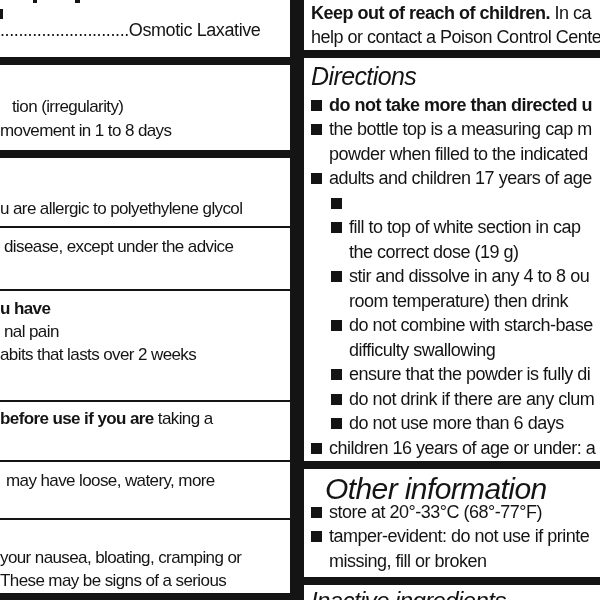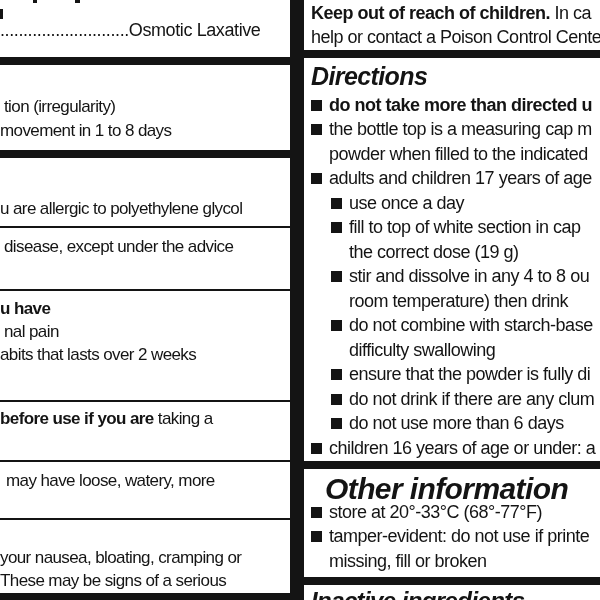--- a/index.html
+++ b/index.html
@@ -8,21 +8,21 @@
     font-family:"Liberation Sans",sans-serif;color:#141414;
   }
   .page{position:absolute;top:0;left:0;width:600px;height:600px;overflow:hidden;background:#fff;}
   .ln{position:absolute;white-space:nowrap;line-height:1.12;}
   
   .lft{font-size:17px;letter-spacing:-0.6px;}
   .purpose{font-size:18px;letter-spacing:-0.4px;}
   
   .rgt{font-size:18px;letter-spacing:-0.5px;}
   .b{font-weight:bold;}
-  .heading{font-size:25px;font-weight:bold;font-style:italic;letter-spacing:-0.6px;}
+  .heading{font-size:25px;font-weight:normal;font-style:italic;letter-spacing:-0.6px;}
   .vbar{position:absolute;left:290px;top:0;width:14px;height:600px;background:#141414;}
   .hrule{position:absolute;background:#141414;}
   .hl{left:0;width:290px;}
   .hr-r{left:304px;width:296px;}
   .thick{height:8px;}
   .thin{height:2px;}
   .sq{display:inline-block;width:11px;height:11px;background:#141414;margin-right:7px;}
   .frag{position:absolute;background:#141414;}
 </style>
 </head>
@@ -32,21 +32,21 @@
 
   <div class="frag" style="left:0;top:9px;width:3px;height:10px"></div>
   <div class="frag" style="left:33px;top:0;width:4px;height:3px"></div>
   <div class="frag" style="left:75px;top:0;width:5px;height:3px"></div>
 
   <div>
     <div class="ln purpose" style="top:20px;left:0"><span>............................</span><span>Osmotic Laxative</span></div>
 
     <div class="hrule hl thick" style="top:57px"></div>
 
-    <div class="ln lft" style="top:97px;left:4px">tion (irregularity)</div>
+    <div class="ln lft" style="top:97px;left:12px">tion (irregularity)</div>
     <div class="ln lft" style="top:121px;left:0">movement in 1 to 8 days</div>
 
     <div class="hrule hl thick" style="top:150px"></div>
 
     <div class="ln lft" style="top:199px;left:0">u are allergic to polyethylene glycol</div>
 
     <div class="hrule hl thin" style="top:226px"></div>
 
     <div class="ln lft" style="top:237px;left:4px">disease, except under the advice</div>
 
@@ -79,21 +79,21 @@
     <div class="ln rgt" style="top:27px;left:311px">help or contact a Poison Control Cente</div>
 
     <div class="hrule hr-r thick" style="top:50px"></div>
 
     <div class="ln heading" style="top:62px;left:311px">Directions</div>
 
     <div class="ln rgt b" style="top:95px;left:311px"><span class="sq"></span><span>do not take more than directed u</span></div>
     <div class="ln rgt" style="top:119px;left:311px"><span class="sq"></span><span>the bottle top is a measuring cap m</span></div>
     <div class="ln rgt" style="top:144px;left:329px">powder when filled to the indicated</div>
     <div class="ln rgt" style="top:168px;left:311px"><span class="sq"></span><span>adults and children 17 years of age</span></div>
-    <div class="ln rgt" style="top:193px;left:331px"><span class="sq"></span><span>use once a day</span></div>
+    <div class="ln rgt" style="top:193px;left:331px"><span class="sq"></span></div>
     <div class="ln rgt" style="top:217px;left:331px"><span class="sq"></span><span>fill to top of white section in cap</span></div>
     <div class="ln rgt" style="top:242px;left:349px">the correct dose (19 g)</div>
     <div class="ln rgt" style="top:266px;left:331px"><span class="sq"></span><span>stir and dissolve in any 4 to 8 ou</span></div>
     <div class="ln rgt" style="top:291px;left:349px">room temperature) then drink</div>
     <div class="ln rgt" style="top:315px;left:331px"><span class="sq"></span><span>do not combine with starch-base</span></div>
     <div class="ln rgt" style="top:340px;left:349px">difficulty swallowing</div>
     <div class="ln rgt" style="top:364px;left:331px"><span class="sq"></span><span>ensure that the powder is fully di</span></div>
     <div class="ln rgt" style="top:389px;left:331px"><span class="sq"></span><span>do not drink if there are any clum</span></div>
     <div class="ln rgt" style="top:413px;left:331px"><span class="sq"></span><span>do not use more than 6 days</span></div>
     <div class="ln rgt" style="top:438px;left:311px"><span class="sq"></span><span>children 16 years of age or under: a</span></div>

